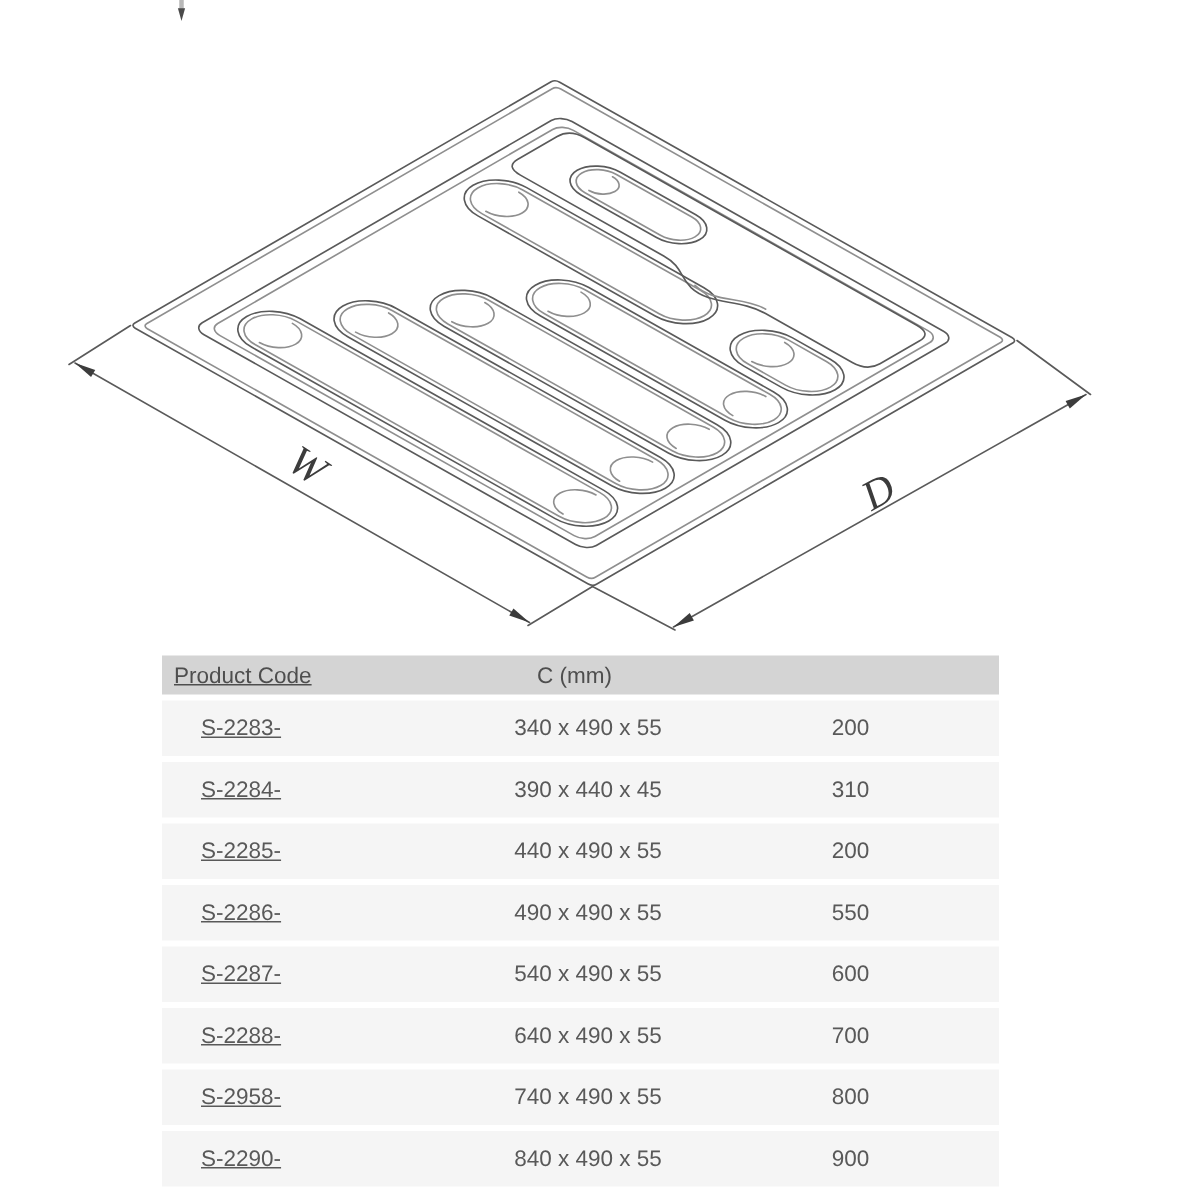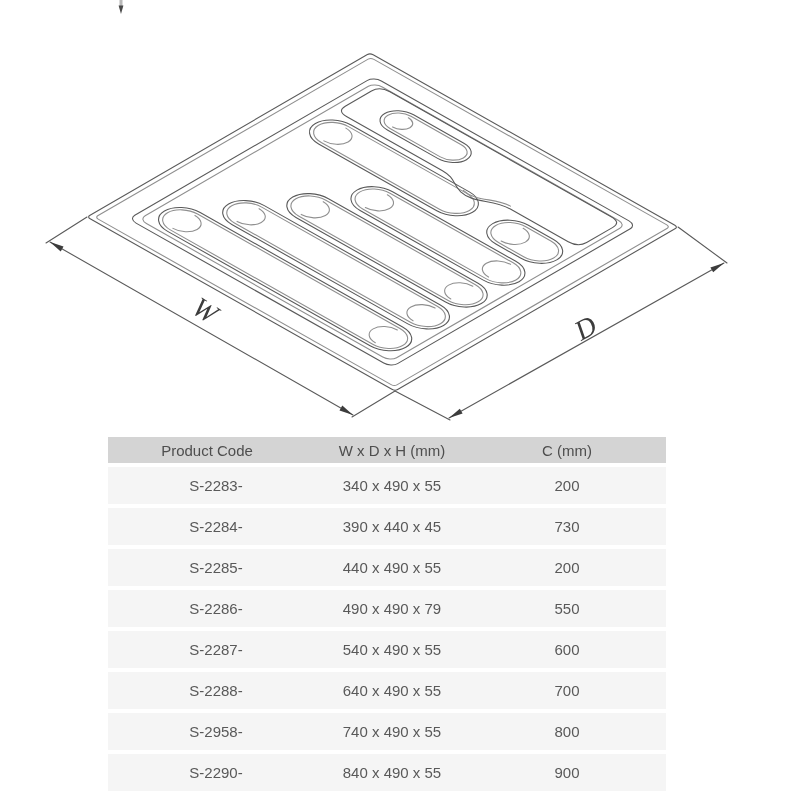--- a/index.html
+++ b/index.html
@@ -24,21 +24,21 @@
   .spec-table{position:absolute;left:108px;top:437px;width:558px;}
   .tr{display:grid;grid-template-columns:190px 1fr 180px;align-items:center;}
   .thead{
     height:26px;background:var(--header-bg);color:var(--header-text);
     font-size:15px;margin-bottom:4px;
   }
   .row{
     height:37px;background:var(--row-bg);color:var(--row-text);
     font-size:15px;margin-bottom:4px;
   }
-  .c1{padding-left:8px;text-align:center;white-space:nowrap;}
+  .c1{padding-left:8px;text-align:left;white-space:nowrap;text-decoration:underline;}
   .row .c1{padding-left:26px;}
   .c2{text-align:center;white-space:nowrap;}
   .c3{text-align:center;padding-right:18px;white-space:nowrap;}
   .dim-label{
     font-family:"Liberation Serif", serif;
     font-style:italic;font-size:28px;fill:var(--label-color);
   }
 </style>
 </head>
 <body>
@@ -125,45 +125,44 @@
         <path d="M 449 418 L 462.6 413.6 L 459.8 408.7 Z" fill="#3c3c3c" stroke="none"></path>
         <path d="M 724 263 L 713.2 272.3 L 710.4 267.4 Z" fill="#3c3c3c" stroke="none"></path>
         <text class="dim-label" x="590" y="336" text-anchor="middle" stroke="none" transform="rotate(-29 590 336)">D</text>
       </g>
     </g>
   </svg>
 
   <div class="spec-table">
     <div class="tr thead">
       <div class="c1">Product Code</div>
-      <div class="c2">W x D x H (mm)</div>
       <div class="c3">C (mm)</div>
     </div>
     <div>
     <div class="tr row">
       <div class="c1">S-2283-</div>
       <div class="c2">340 x 490 x 55</div>
       <div class="c3">200</div>
     </div>
 
     <div class="tr row">
       <div class="c1">S-2284-</div>
       <div class="c2">390 x 440 x 45</div>
-      <div class="c3">730</div>
+      <div class="c3">310</div>
     </div>
 
     <div class="tr row">
       <div class="c1">S-2285-</div>
       <div class="c2">440 x 490 x 55</div>
       <div class="c3">200</div>
     </div>
 
     <div class="tr row">
       <div class="c1">S-2286-</div>
-      <div class="c2">490 x 490 x 79</div>
+      <div class="c2">490 x 490 x 55</div>
       <div class="c3">550</div>
     </div>
 
     <div class="tr row">
       <div class="c1">S-2287-</div>
       <div class="c2">540 x 490 x 55</div>
       <div class="c3">600</div>
     </div>
 
     <div class="tr row">

